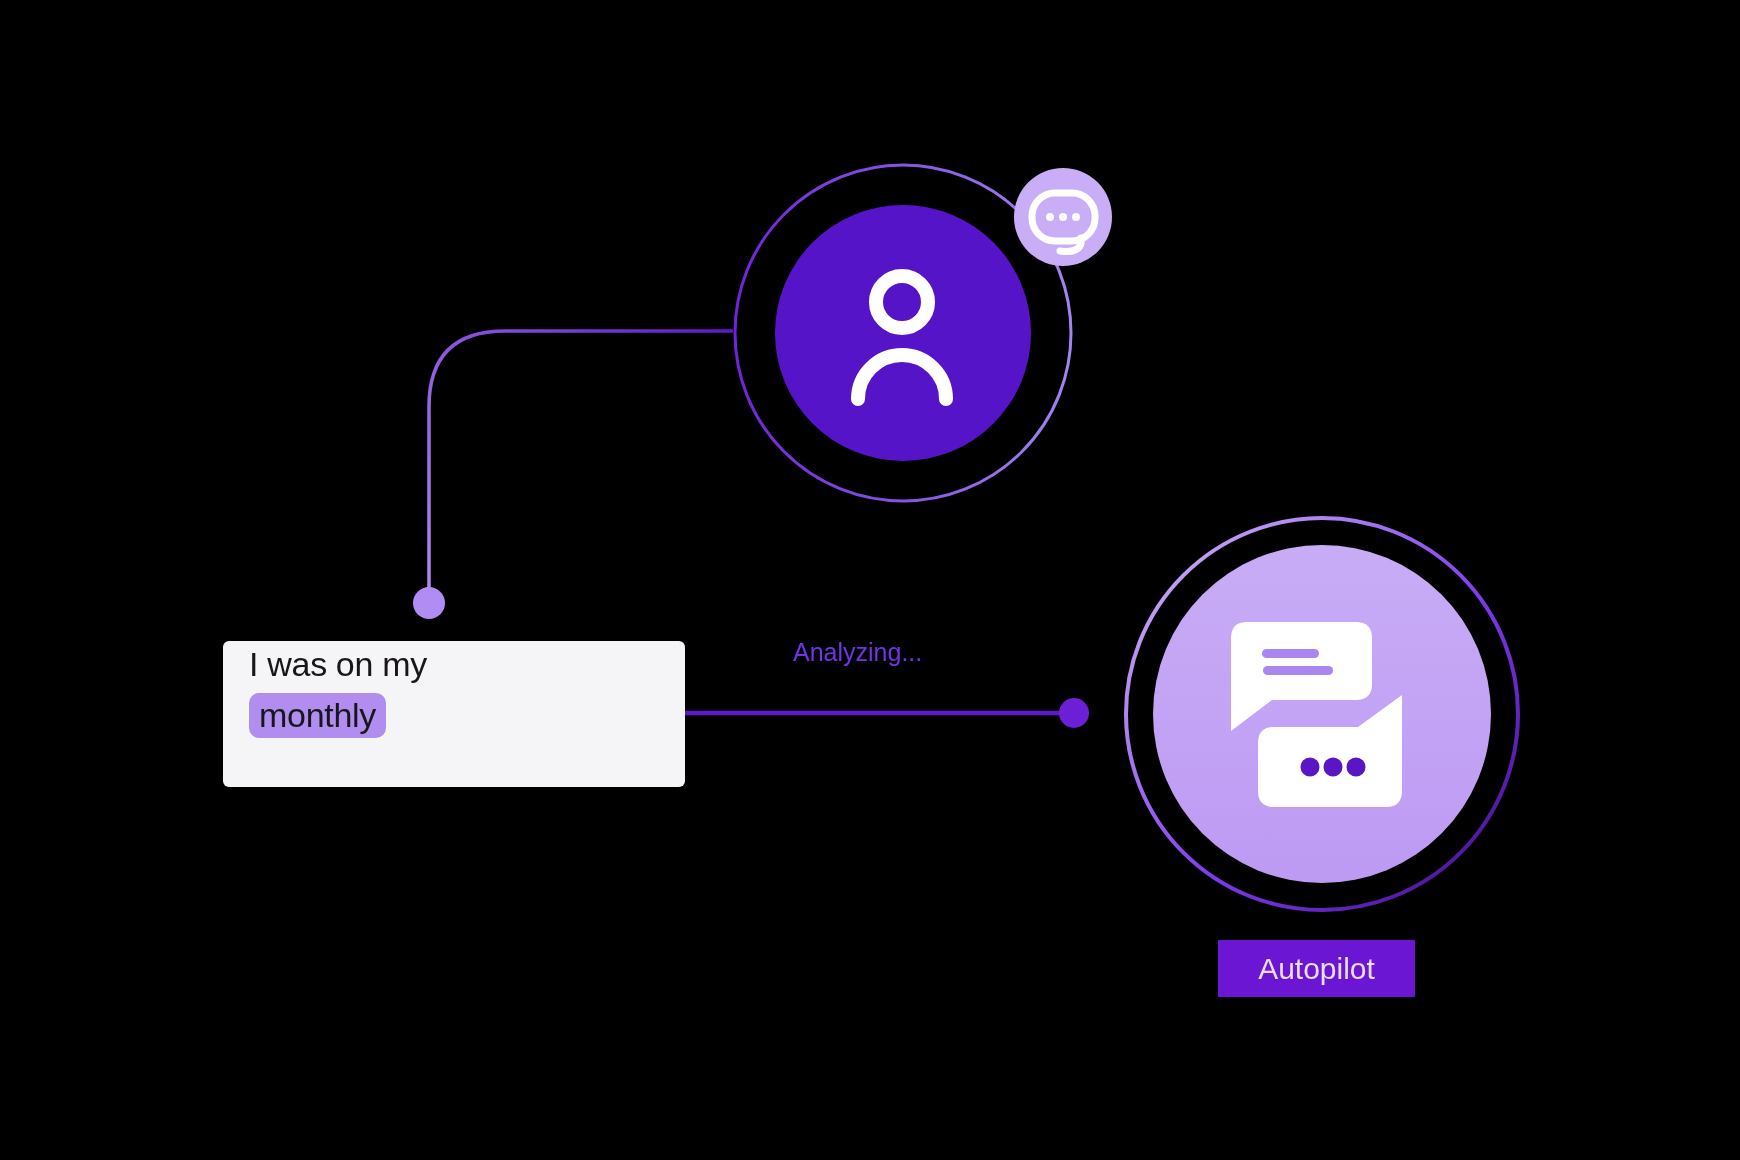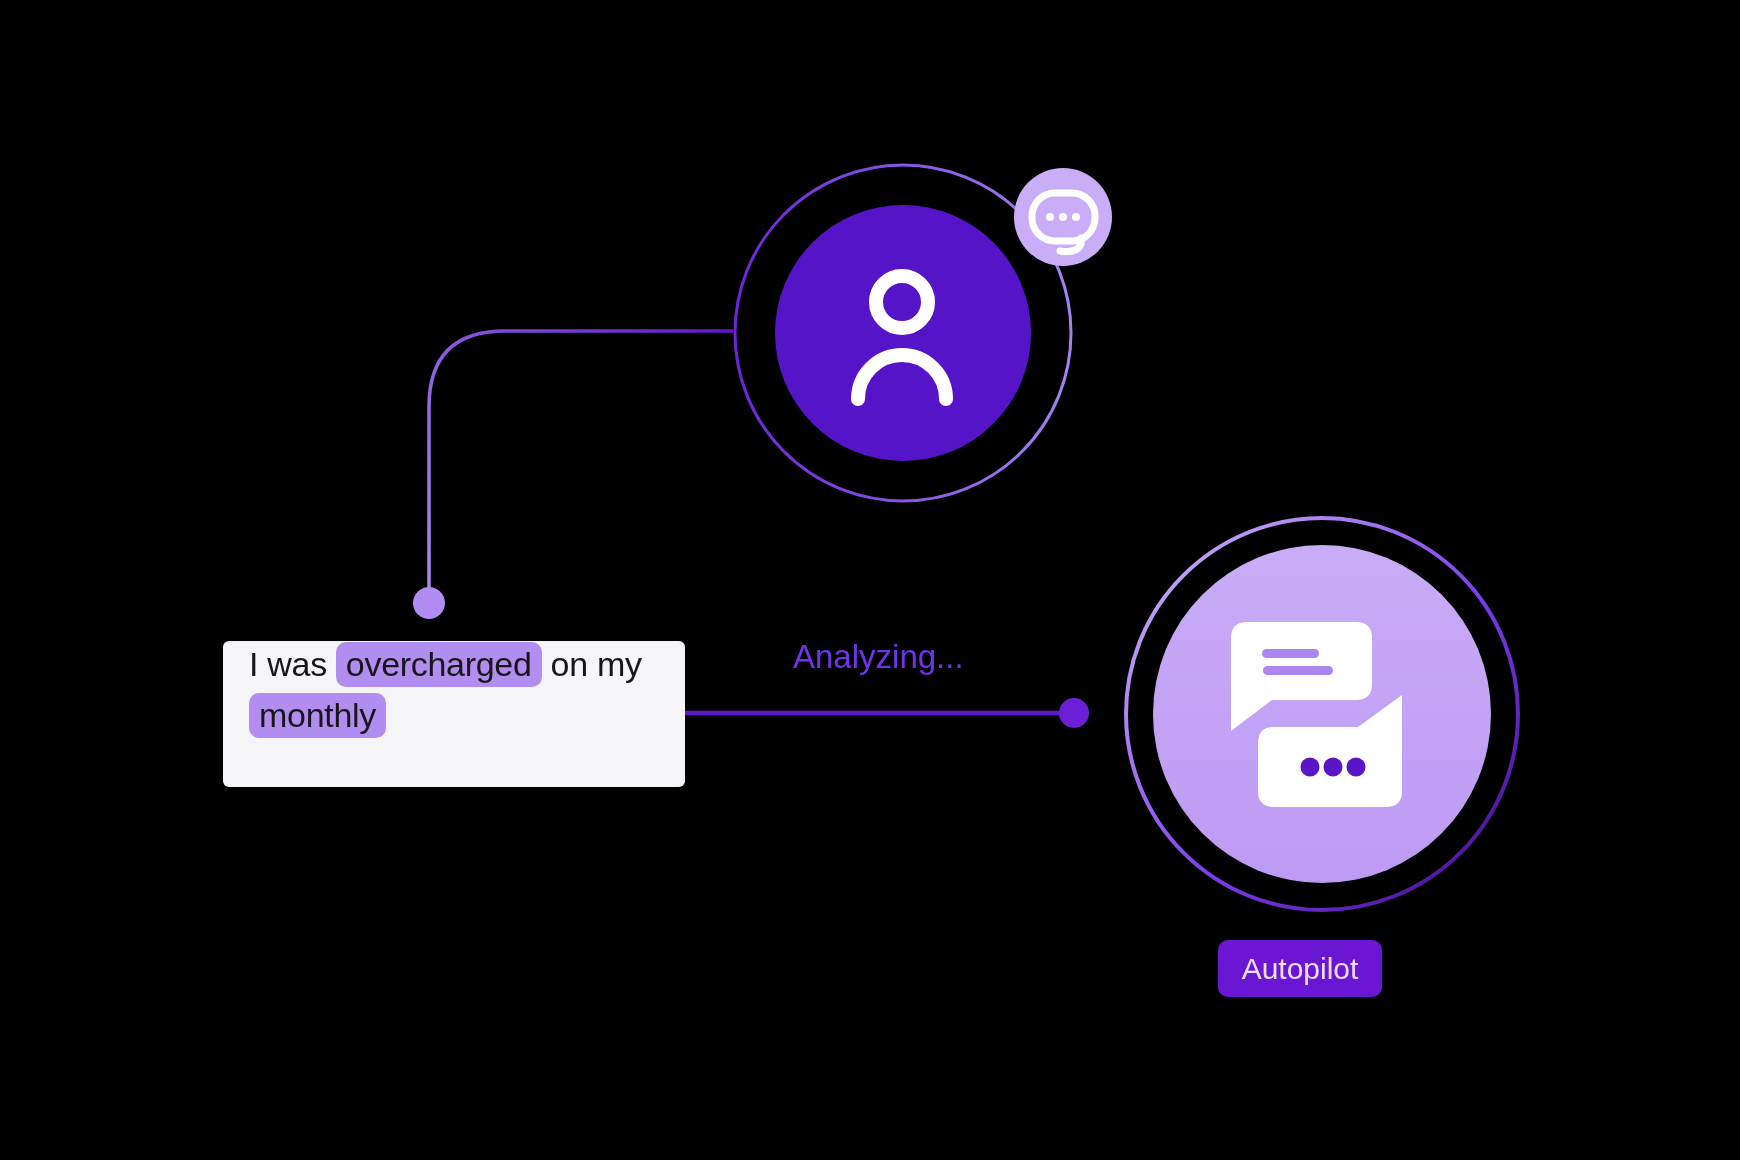--- a/index.html
+++ b/index.html
@@ -15,26 +15,26 @@
     background:#f5f4f6; border-radius:6px;
     display:flex; flex-direction:column; justify-content:flex-start; gap:4px;
     padding:0 16px 0 26px; box-sizing:border-box;
     color:#18161b; font-size:34px; letter-spacing:-0.3px;
   }
   .msg-line { display:flex; align-items:center; gap:9px; height:47px; white-space:nowrap; }
   .hl { background:#b28df0; border-radius:10px; padding:3px 10px; }
 
   .analyzing {
     position:absolute; left:793px; top:638px;
-    font-size:33px; color:#7033e8; font-weight:500;
+    font-size:25px; color:#7033e8; font-weight:500;
   }
 
   .autopilot-btn {
-    position:absolute; left:1218px; top:940px; width:164px; height:57px;
-    background:#6b16d3; border-radius:10px;
+    position:absolute; left:1218px; top:940px; width:197px; height:57px;
+    background:#6b16d3; border-radius:1px;
     color:#eadcfb; font-size:30px;
     display:flex; align-items:center; justify-content:center;
     cursor:pointer;
   }
 </style>
 </head>
 <body>
 
 <div class="stage">
 
@@ -94,21 +94,20 @@
         <circle cx="1310" cy="767" r="9.5"></circle>
         <circle cx="1333" cy="767" r="9.5"></circle>
         <circle cx="1356" cy="767" r="9.5"></circle>
       </g>
     </g>
   </svg>
 
   <div class="message-bubble">
     <div class="msg-line">
       <span>I was</span>
-      <span class="hl">overcharged</span>
       <span>on my</span>
     </div>
     <div class="msg-line">
       <span class="hl">monthly</span>
     </div>
   </div>
 
   <div class="analyzing">Analyzing...</div>
 
   <div class="autopilot-btn">Autopilot</div>

